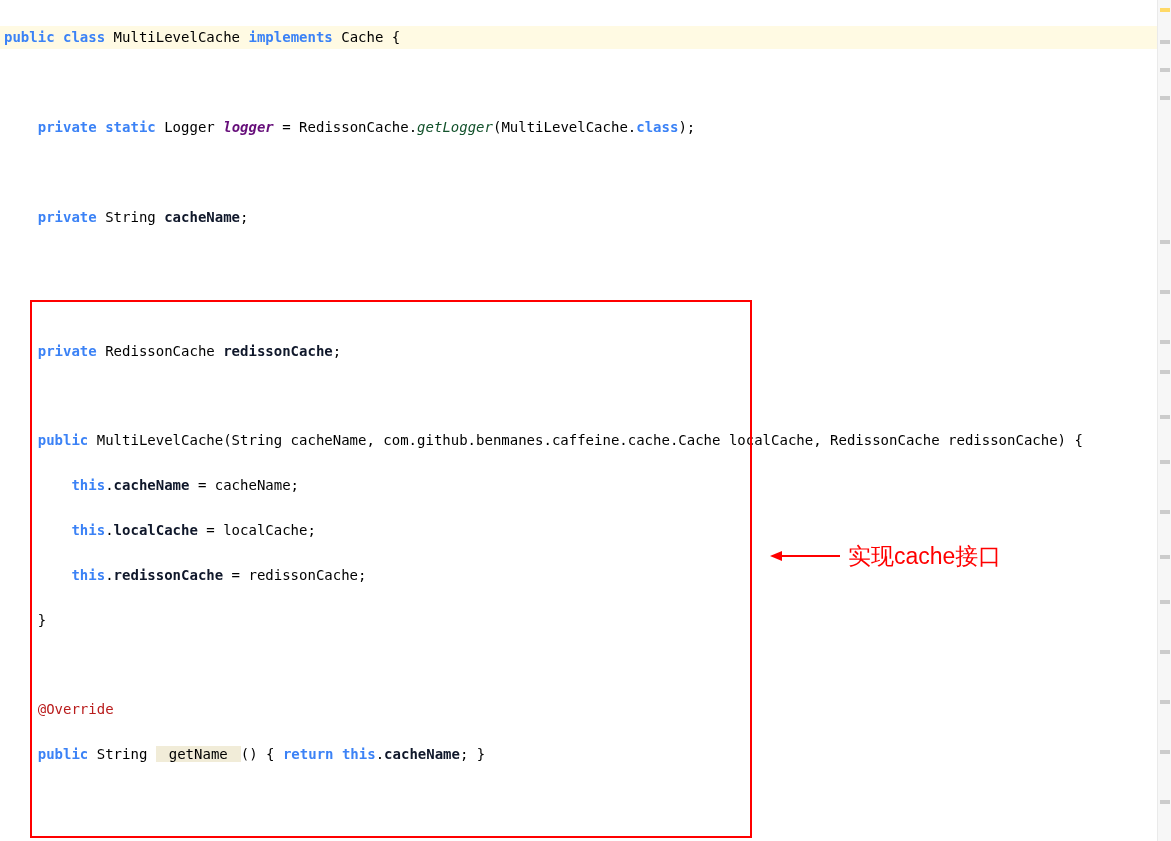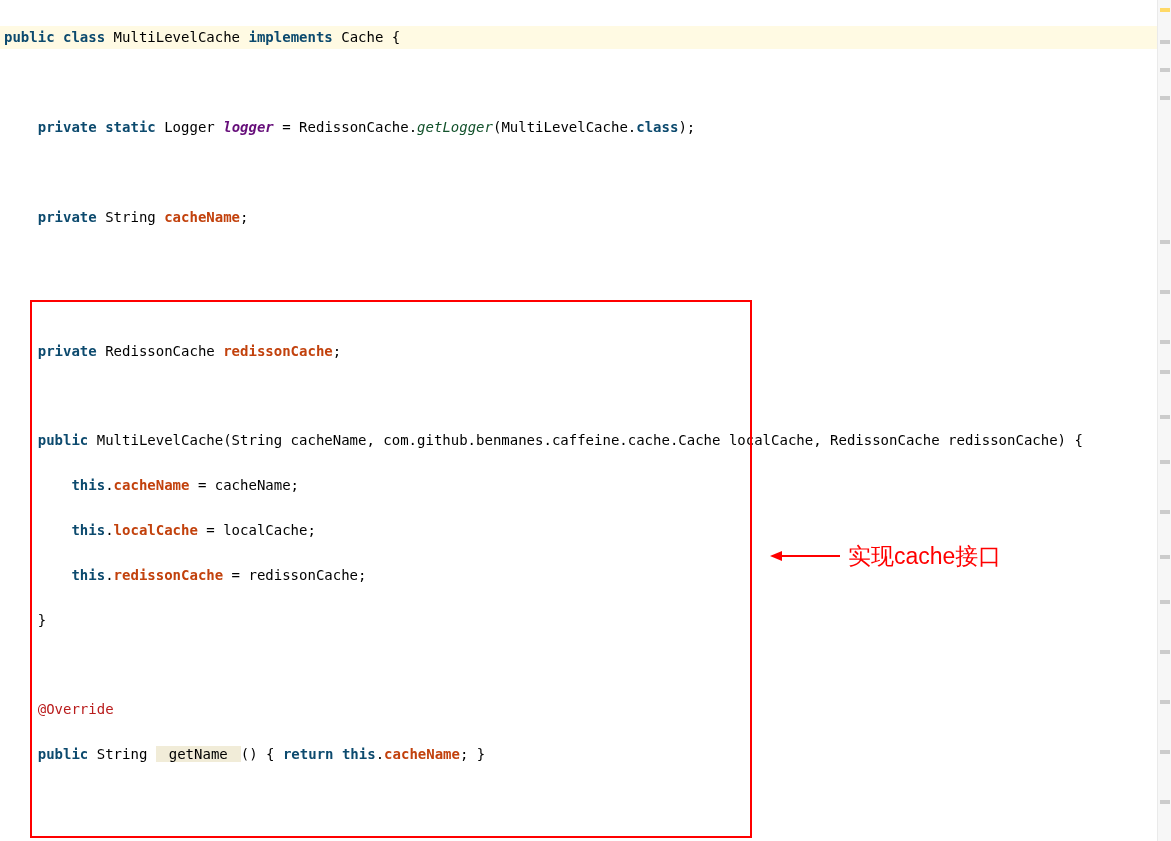--- a/index.html
+++ b/index.html
@@ -17,23 +17,23 @@
     padding: 4px 0;
     white-space: pre;
   }
   .line {
     padding: 0 4px;
     min-height: 22px;
   }
   .line-hl {
     background: #fffae3;
   }
-  .kw { color: #0c4a6e; font-weight: bold; }
+  .kw { color: #3b82f6; font-weight: bold; }
   .type { color: #000000; }
-  .field { color: #c2410c; font-weight: bold; }
+  .field { color: #0f172a; font-weight: bold; }
   .field-italic { color: #660e7a; font-style: italic; font-weight: bold; }
   .method-italic { color: #14532d; font-style: italic; }
   .anno { color: #b91c1c; }
   .punct { color: #000000; }
   .method-hl {
     background: #f1ecd8;
     padding: 0 13px;
   }
   .red-box {
     position: absolute;

